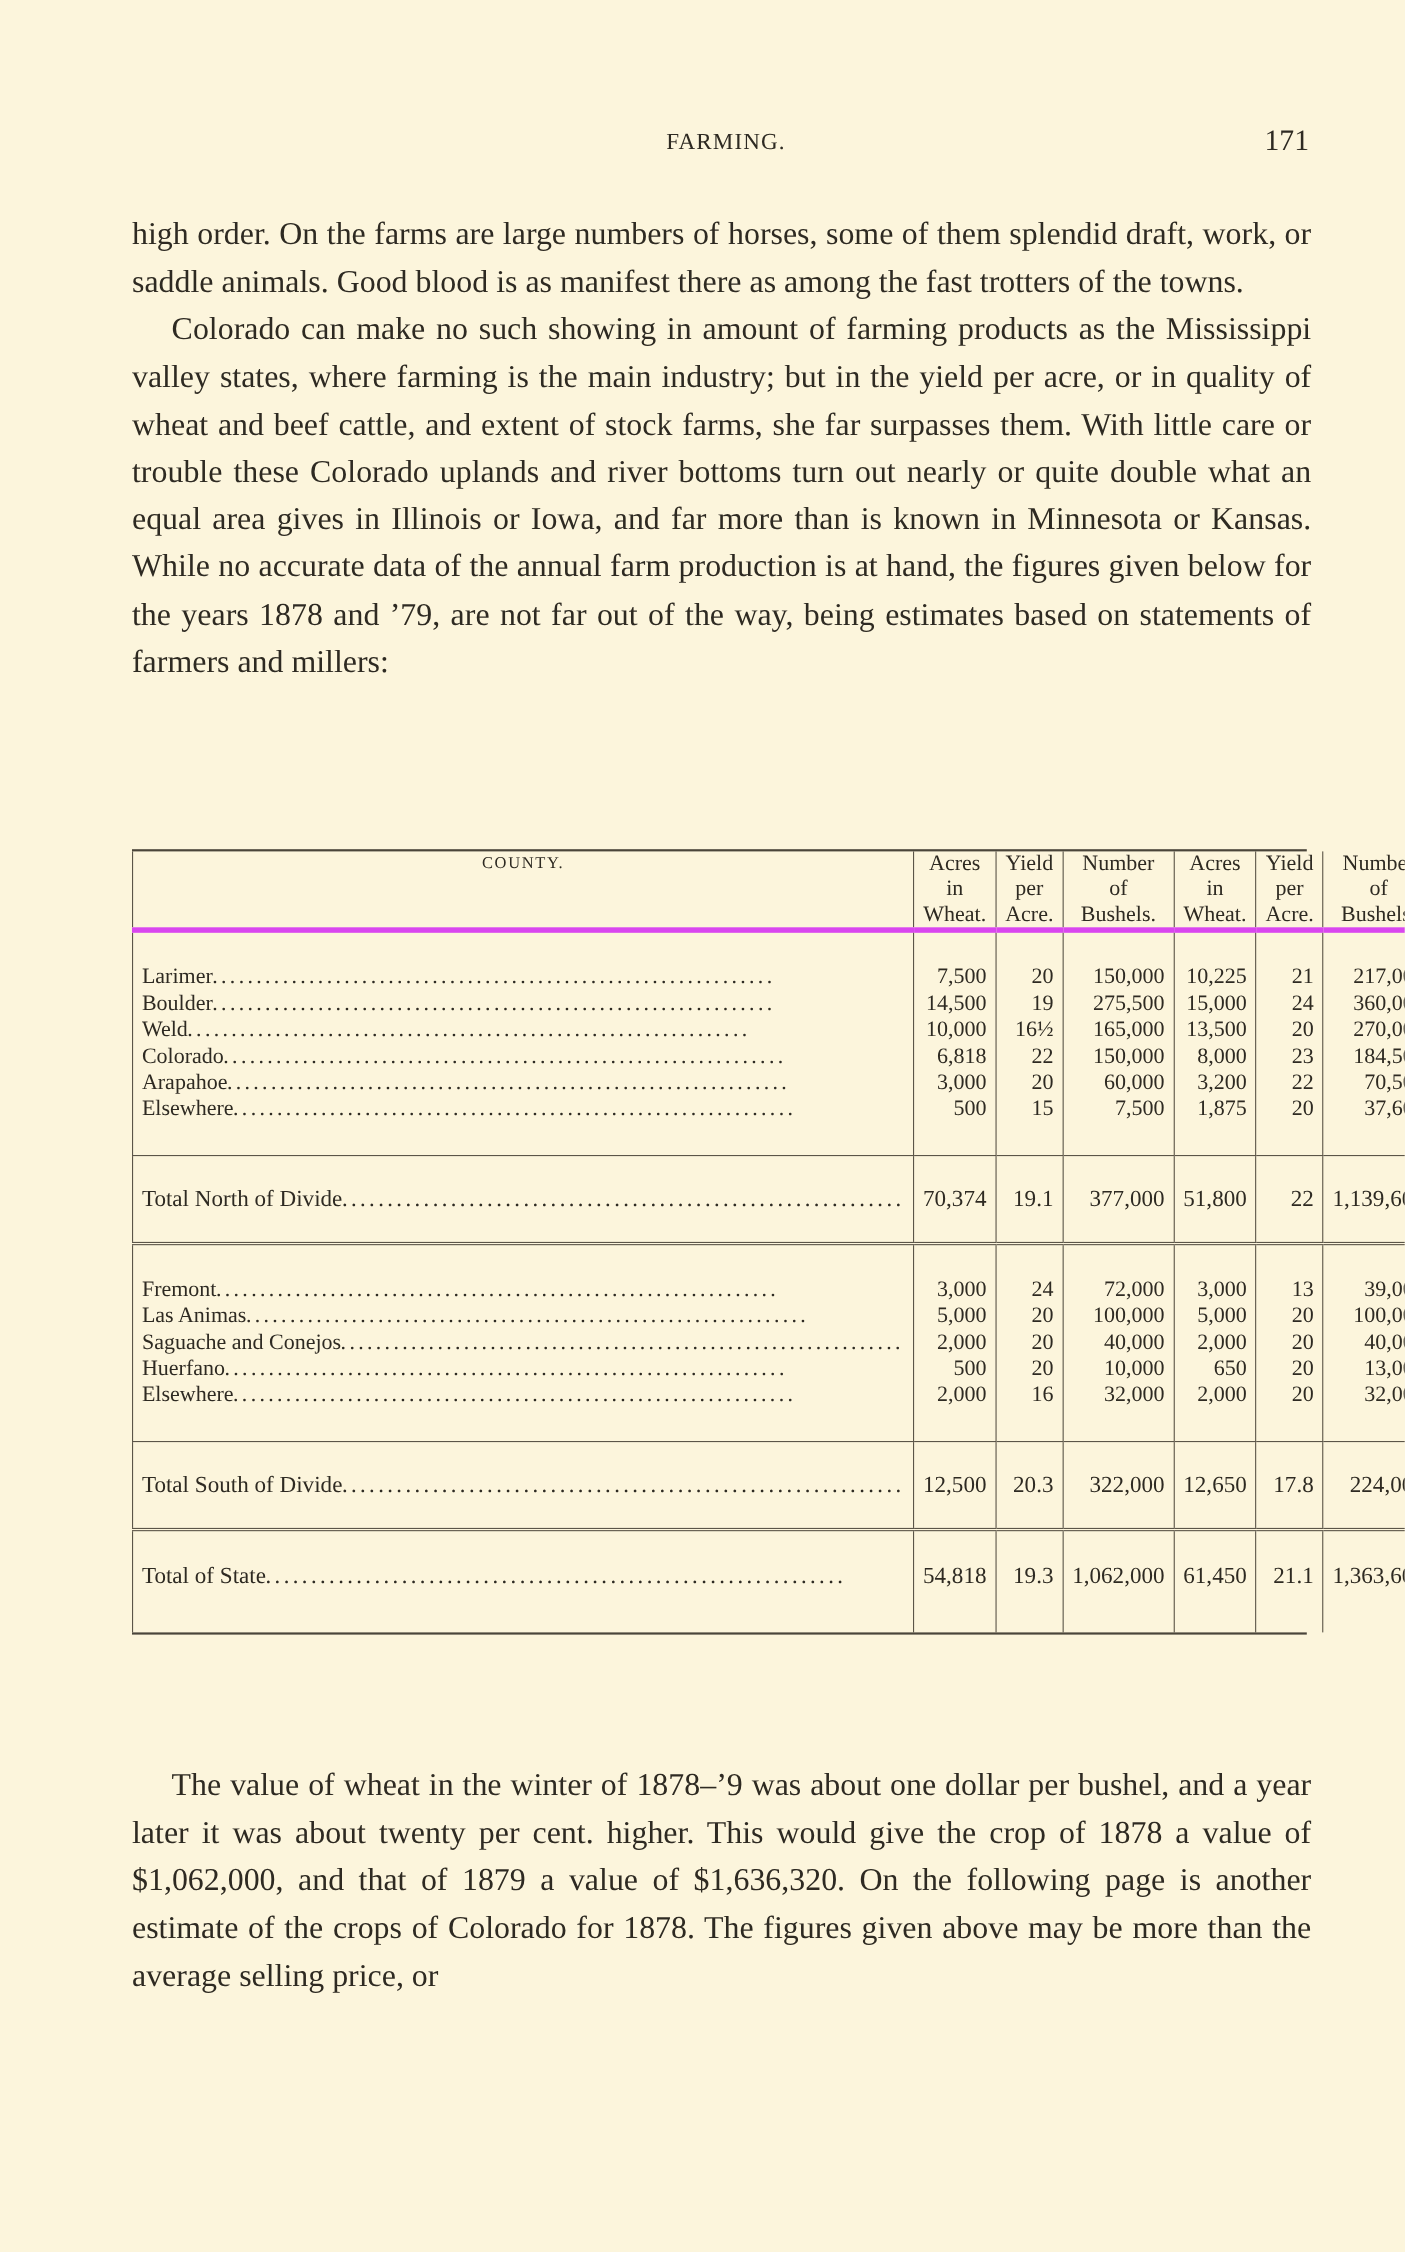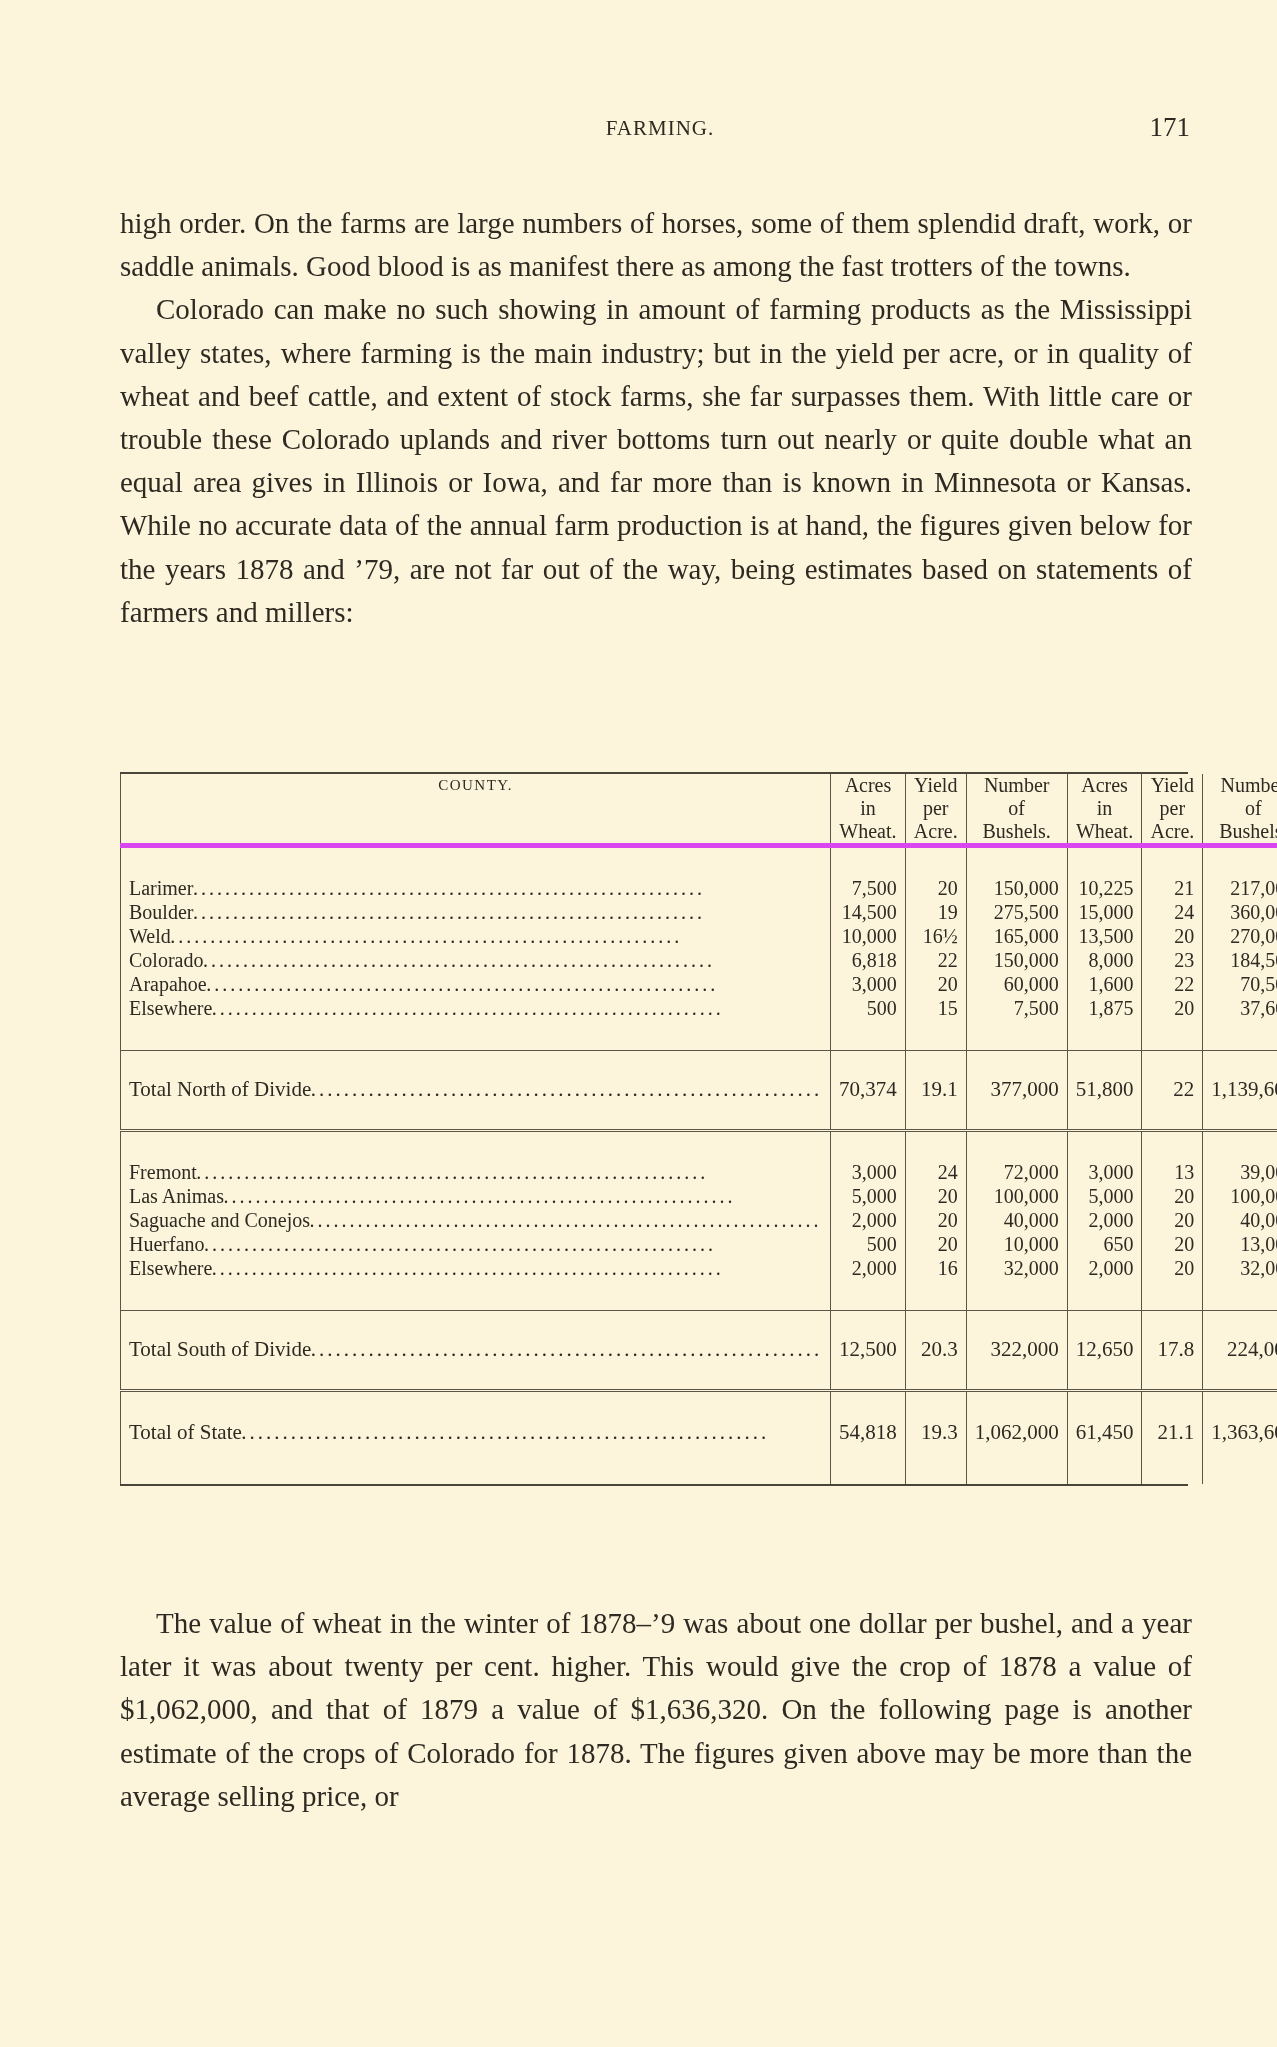--- a/index.html
+++ b/index.html
@@ -19,21 +19,21 @@
       font-size: 21px; letter-spacing: 1px; top: 4px;
     }
     .page-number {
       position: absolute; right: 0; top: 0; font-size: 27px;
     }
     .para {
       position: absolute; left: 120px; width: 1072px;
       font-size: 29px; line-height: 43.2px; text-align: justify;
       margin: 0;
     }
-    #para1 { top: 202px; }
+    #para1 { top: 192px; }
     #para2 { top: 1602px; }
 
     .table-wrap {
       position: absolute; left: 120px; top: 772px; width: 1068px;
     }
     .rule-top {
       border-top: 2px solid #4a453a; height: 0; margin-left: 0; width: 1068px;
     }
     .rule-bottom {
       border-top: 2px solid #4a453a; height: 0; width: 1068px;
@@ -162,21 +162,21 @@
         <span>165,000</span>
         <span>150,000</span>
         <span>60,000</span>
         <span>7,500</span>
       </td>
       <td class="cell-lines num">
         <span>10,225</span>
         <span>15,000</span>
         <span>13,500</span>
         <span>8,000</span>
-        <span>1,600</span>
+        <span>3,200</span>
         <span>1,875</span>
       </td>
       <td class="cell-lines yield">
         <span>21</span>
         <span>24</span>
         <span>20</span>
         <span>23</span>
         <span>22</span>
         <span>20</span>
       </td>

